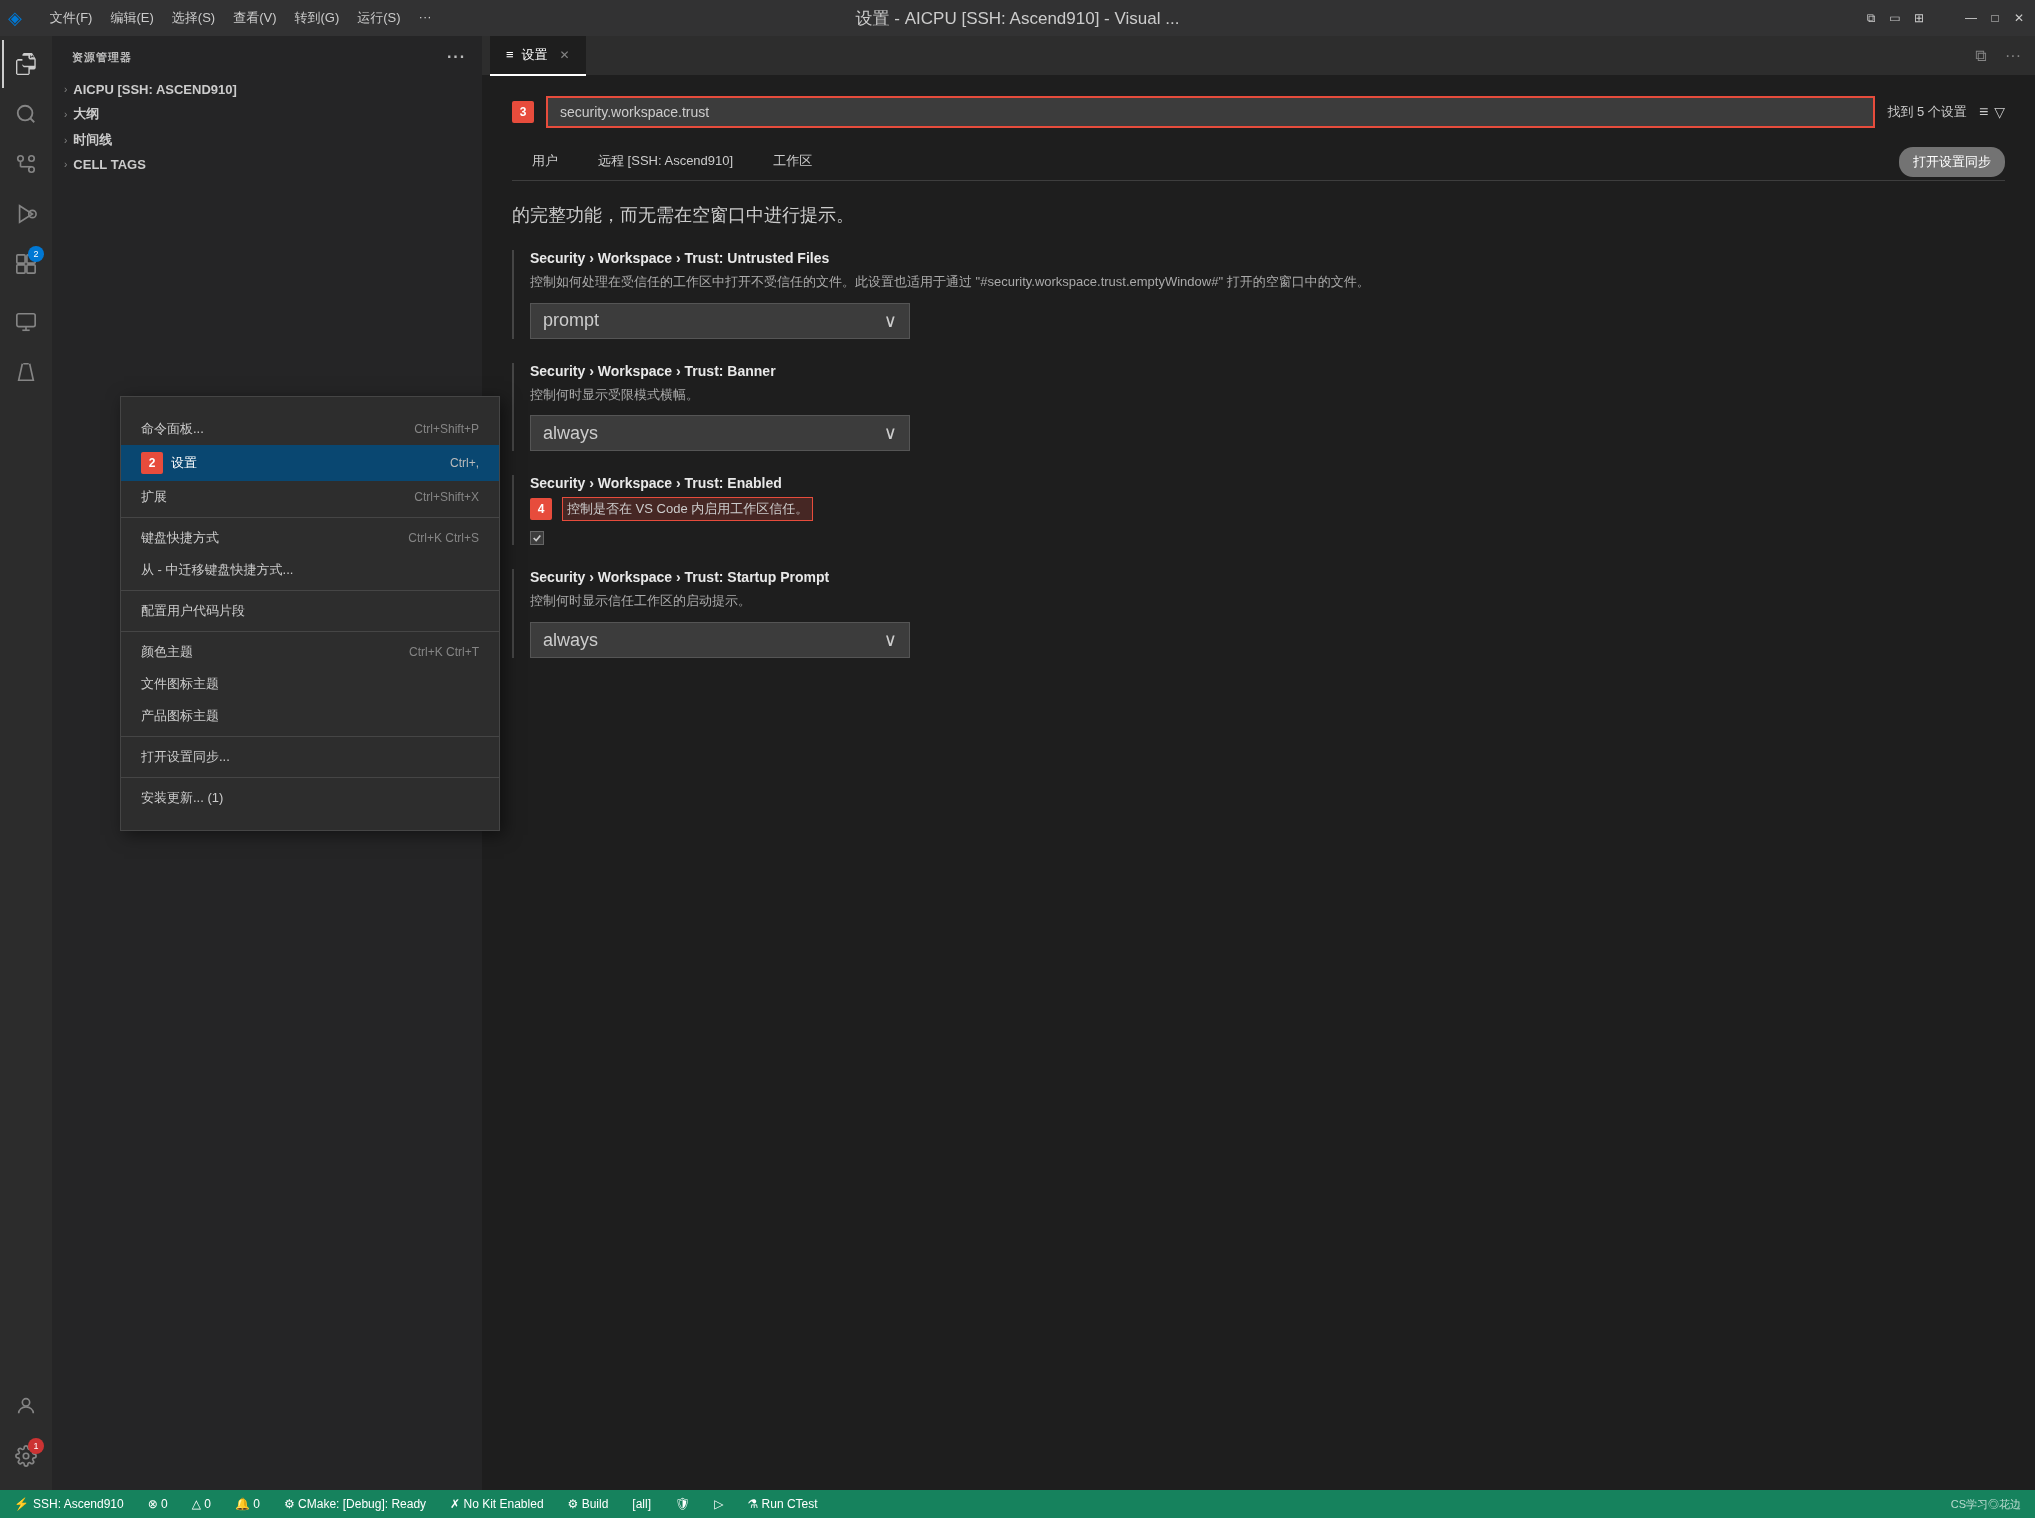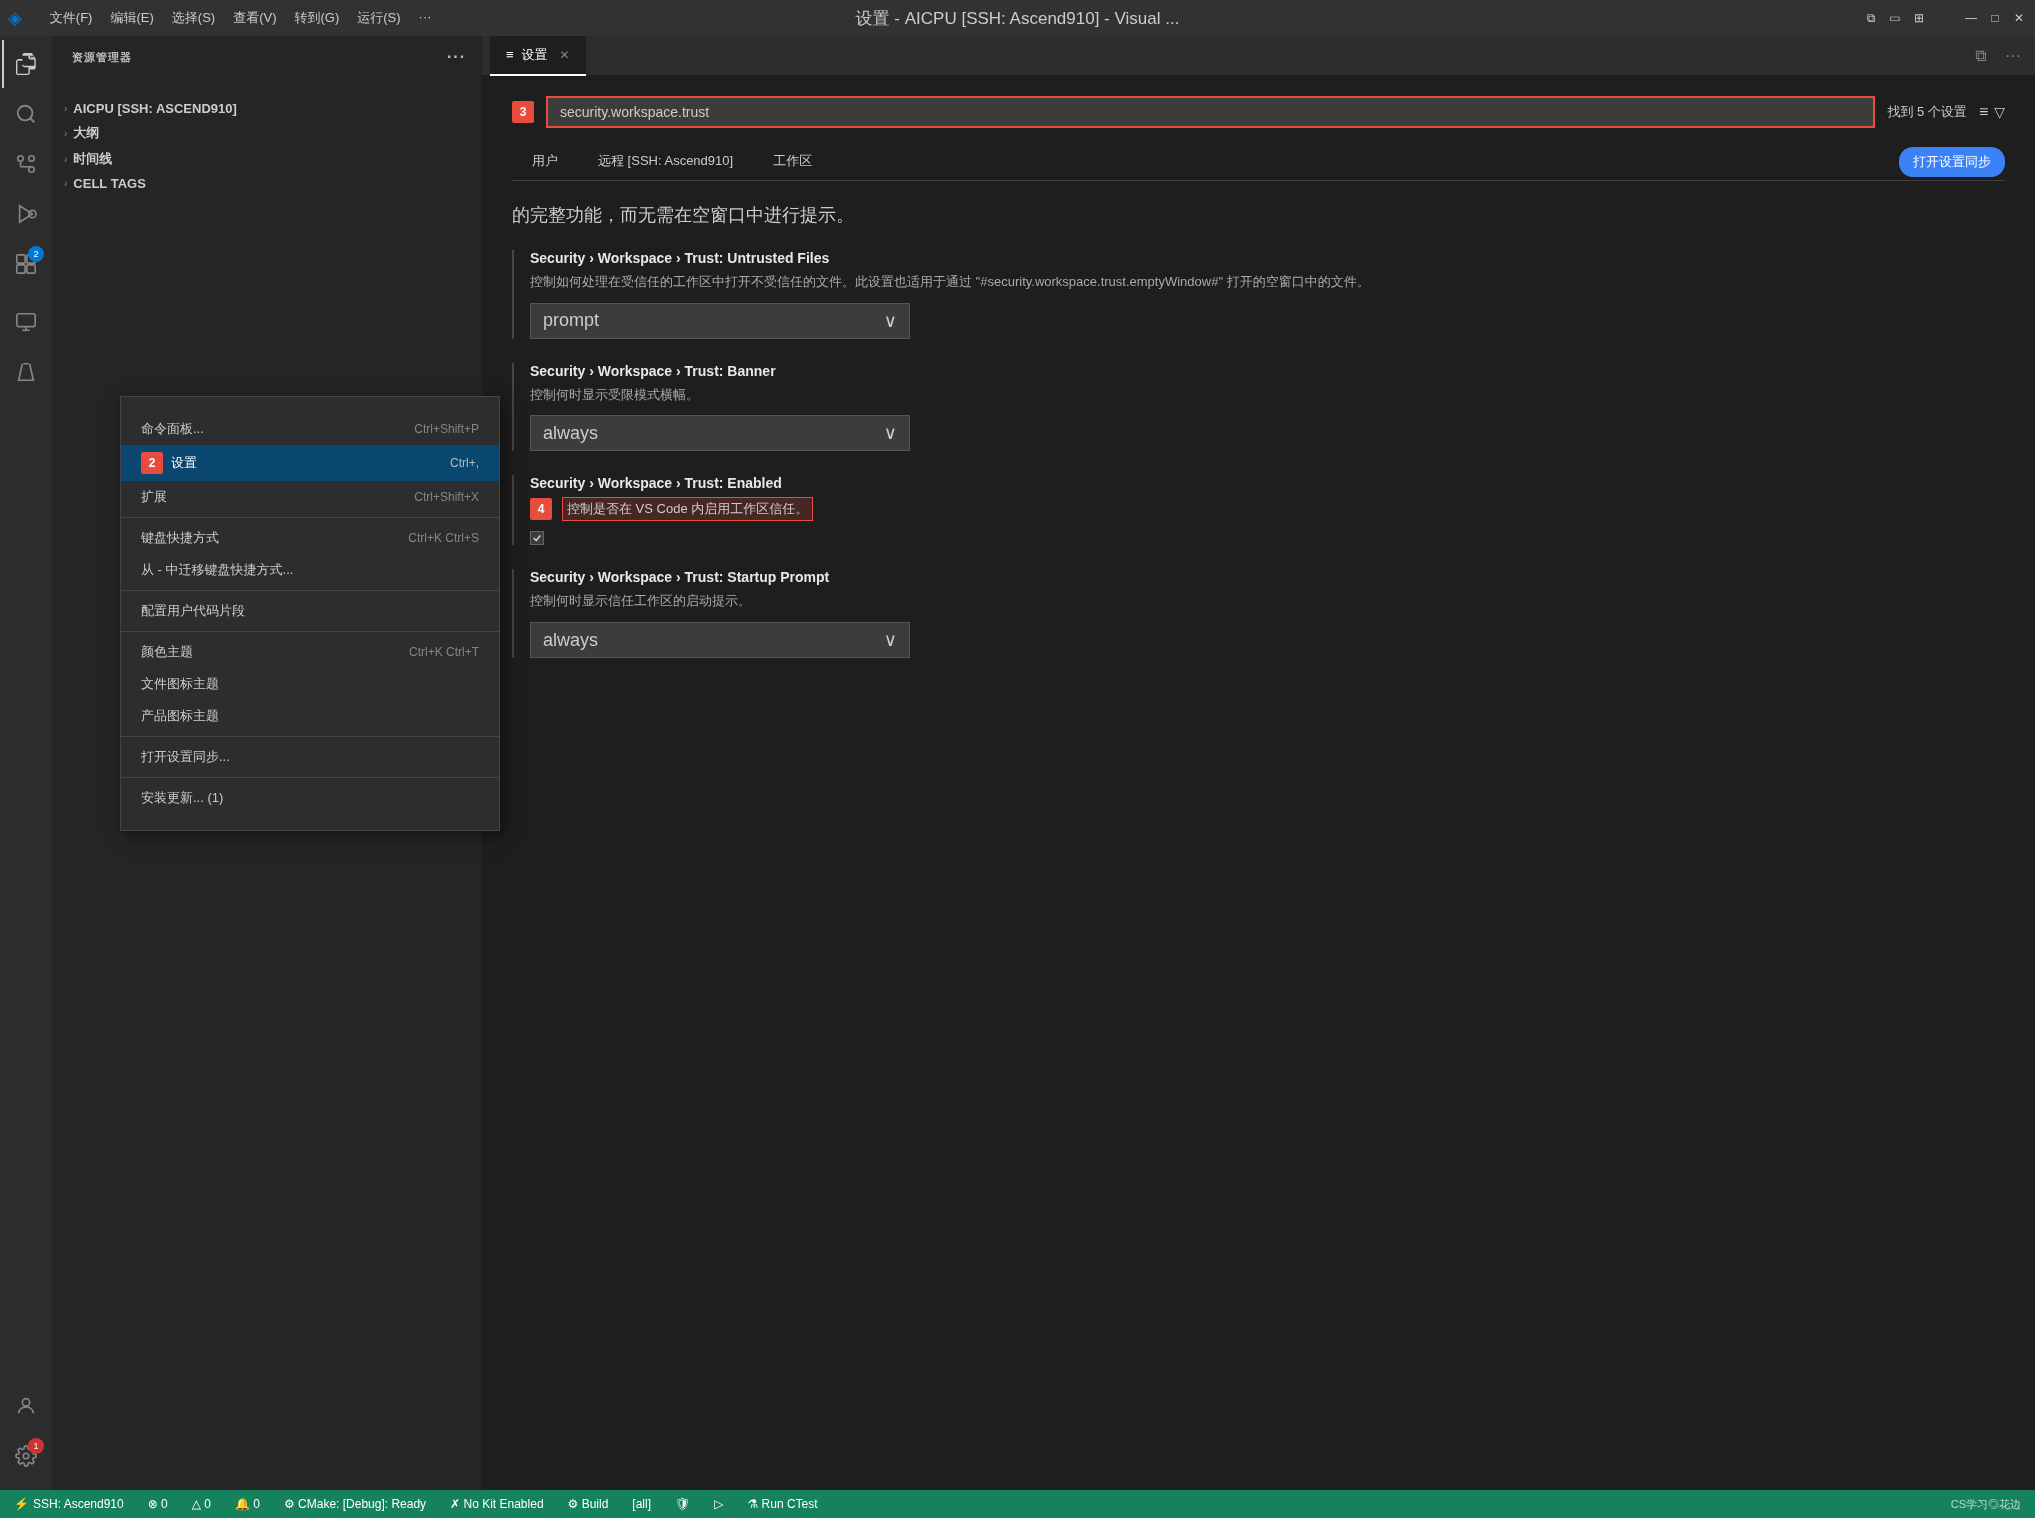--- a/index.html
+++ b/index.html
@@ -129,21 +129,20 @@
     }
 
     
     .sidebar {
       width: 430px;
       background: #252526;
       flex-shrink: 0;
       display: flex;
       flex-direction: column;
       position: relative;
-      gap: 19px;
     }
     .sidebar-header {
       padding: 12px 16px 8px 20px;
       font-size: 11px;
       font-weight: 700;
       letter-spacing: 1px;
       color: #bbbbbb;
       display: flex;
       align-items: center;
       justify-content: space-between;
@@ -291,21 +290,21 @@
     }
     .settings-tab {
       padding: 8px 20px;
       font-size: 13px;
       color: #cccccc;
       cursor: pointer;
       border-bottom: 2px solid transparent;
     }
     .settings-sync-btn {
       margin-left: auto;
-      background: #3b82f6;
+      background: #737373;
       color: white;
       border: none;
       padding: 6px 14px;
       font-size: 13px;
       cursor: pointer;
       border-radius: 14px;
     }
     .settings-intro-text {
       font-size: 18px;
       color: #cccccc;

